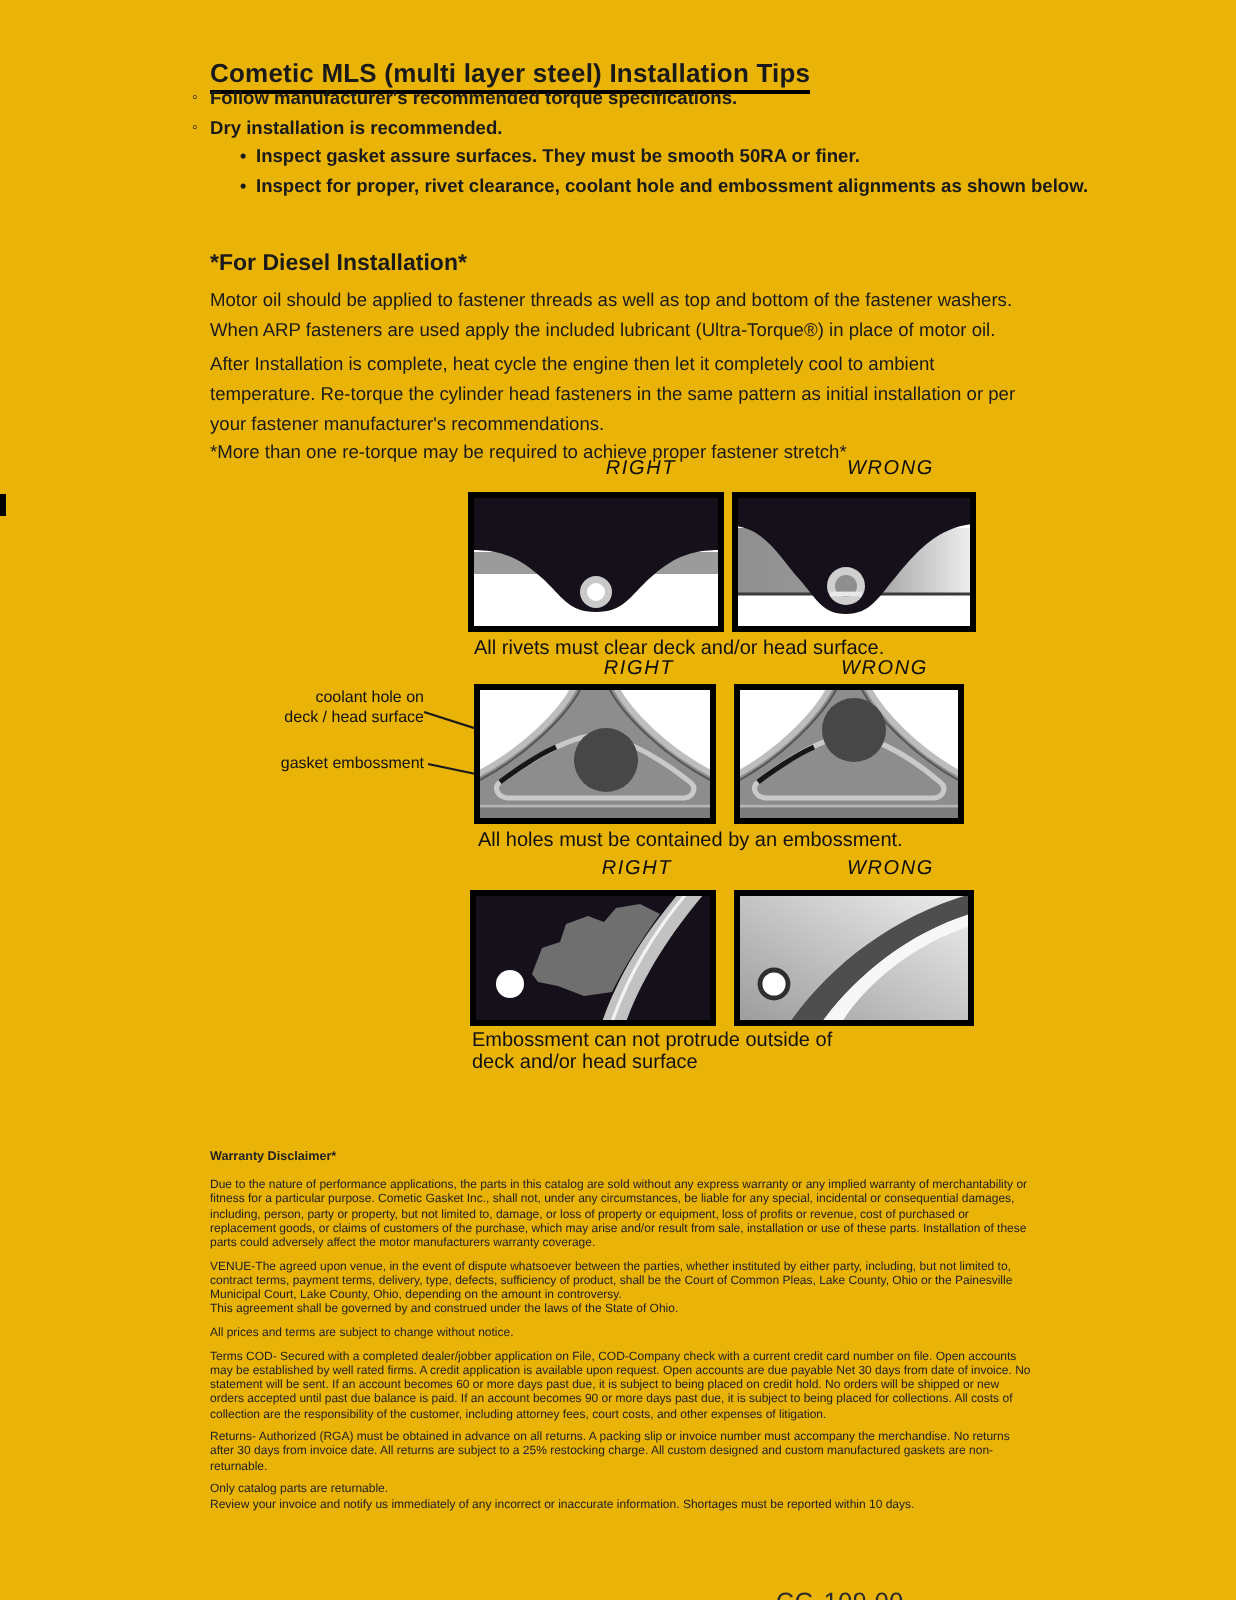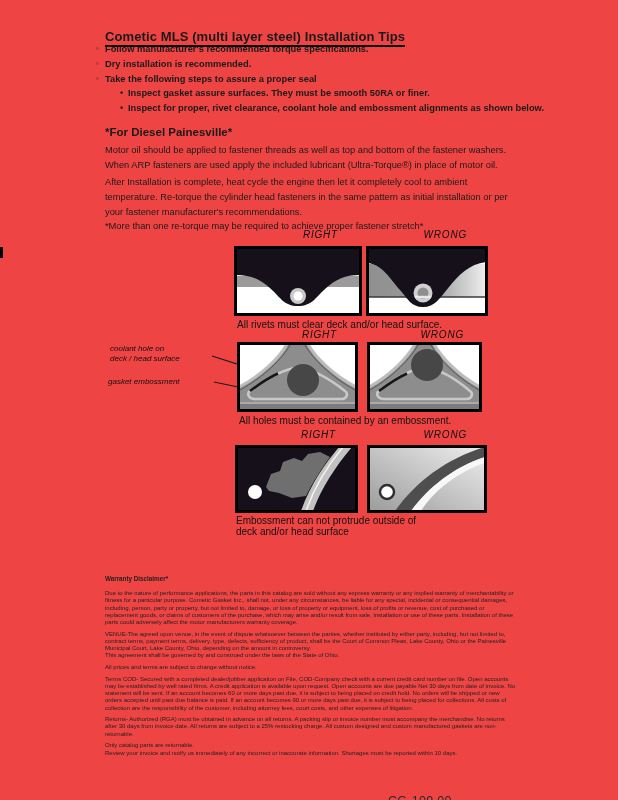--- a/index.html
+++ b/index.html
@@ -1,59 +1,58 @@
 <!DOCTYPE html>
 <html><head>
 <meta charset="utf-8">
 <style>
   html,body{margin:0;padding:0;background:#fff;}
-  .page{position:relative;width:618px;height:800px;background:#ef4444;overflow:hidden;
+  .page{position:relative;width:618px;height:800px;background:#eab308;overflow:hidden;
         font-family:"Liberation Sans",sans-serif;color:#1a1a1a;}
   .abs{position:absolute;}
   .artifact{left:0;top:247px;width:3px;height:11px;background:#000;}
   .title{left:105px;top:20px;font-size:13px;font-weight:bold;border-bottom:2px solid #000;
          padding-bottom:1px;white-space:nowrap;letter-spacing:.1px;}
   .blist{left:96px;top:41px;font-size:9.3px;}
   .brow{height:15px;line-height:15px;white-space:nowrap;font-weight:bold;}
   .bdot{display:inline-block;width:9px;font-size:8px;vertical-align:1px;}
   .brow.sub{padding-left:24px;}
   .bdot2{display:inline-block;width:8px;font-size:9px;}
   .dheading{left:105px;top:116px;font-size:11.5px;font-weight:bold;white-space:nowrap;}
   .bodyp{left:105px;font-size:9.3px;line-height:15px;}
   .p1{top:134px;width:424px;}
   .p2{top:166px;width:406px;}
   .pnote{top:210px;white-space:nowrap;}
   .rwlabel{font-size:10px;letter-spacing:.8px;color:#0e0e0e;width:80px;text-align:right;font-style:italic;}
   .panel{border:0;}
   .panel svg{display:block;}
   .caption{font-size:10px;line-height:10.5px;color:#111;}
-  .callout{font-size:8px;line-height:10px;text-align:left;white-space:pre-line;color:#111;font-style:italic;}
+  .callout{font-size:8px;line-height:10px;text-align:right;white-space:pre-line;color:#111;}
   .legal{left:105px;top:575px;width:412px;font-size:6px;line-height:7.2px;color:#222;}
   .legal h2{font-size:6.3px;margin:0 0 8px 0;font-weight:bold;}
   .lp{white-space:pre-line;margin:0 0 4.5px 0;}
   .footer-code{left:388px;top:794px;font-size:12.5px;color:#2a2a2a;letter-spacing:.3px;}
 </style>
 </head>
 <body>
 
 <div class="page">
 
   <div class="abs artifact"></div>
 
   <h1 class="abs title">Cometic MLS (multi layer steel) Installation Tips</h1>
 
   <div class="abs blist">
     <div class="brow"><span class="bdot">◦</span><span>Follow manufacturer's recommended torque specifications.</span></div>
     <div class="brow"><span class="bdot">◦</span><span>Dry installation is recommended.</span></div>
-    <div class="brow"><span class="bdot">◦</span><span>Take the following steps to assure a proper seal</span></div>
     <div class="brow sub"><span class="bdot2">•</span><span>Inspect gasket assure surfaces.  They must be smooth 50RA or finer.</span></div>
     <div class="brow sub"><span class="bdot2">•</span><span>Inspect for proper, rivet clearance, coolant hole and embossment alignments as shown below.</span></div>
   </div>
 
-  <h2 class="abs dheading">*For Diesel Painesville*</h2>
+  <h2 class="abs dheading">*For Diesel Installation*</h2>
   <p class="abs bodyp p1">Motor oil should be applied to fastener threads as well as top and bottom of the fastener washers. When ARP fasteners are used apply the included lubricant (Ultra-Torque®) in place of motor oil.</p>
   <p class="abs bodyp p2">After Installation is complete, heat cycle the engine then let it completely cool to ambient temperature. Re-torque the cylinder head fasteners in the same pattern as initial installation or per your fastener manufacturer's recommendations.</p>
   <p class="abs bodyp pnote">*More than one re-torque may be required to achieve proper fastener stretch*</p>
 
   <div class="abs rwlabel" style="left:258px;top:229px;">RIGHT</div>
   <div class="abs rwlabel" style="left:387px;top:229px;">WRONG</div>
 
   <div class="abs panel" style="left:234px;top:246px;">
     <svg width="128" height="70" viewBox="0 0 128 70">
       <rect width="128" height="70" fill="#fff"></rect>

